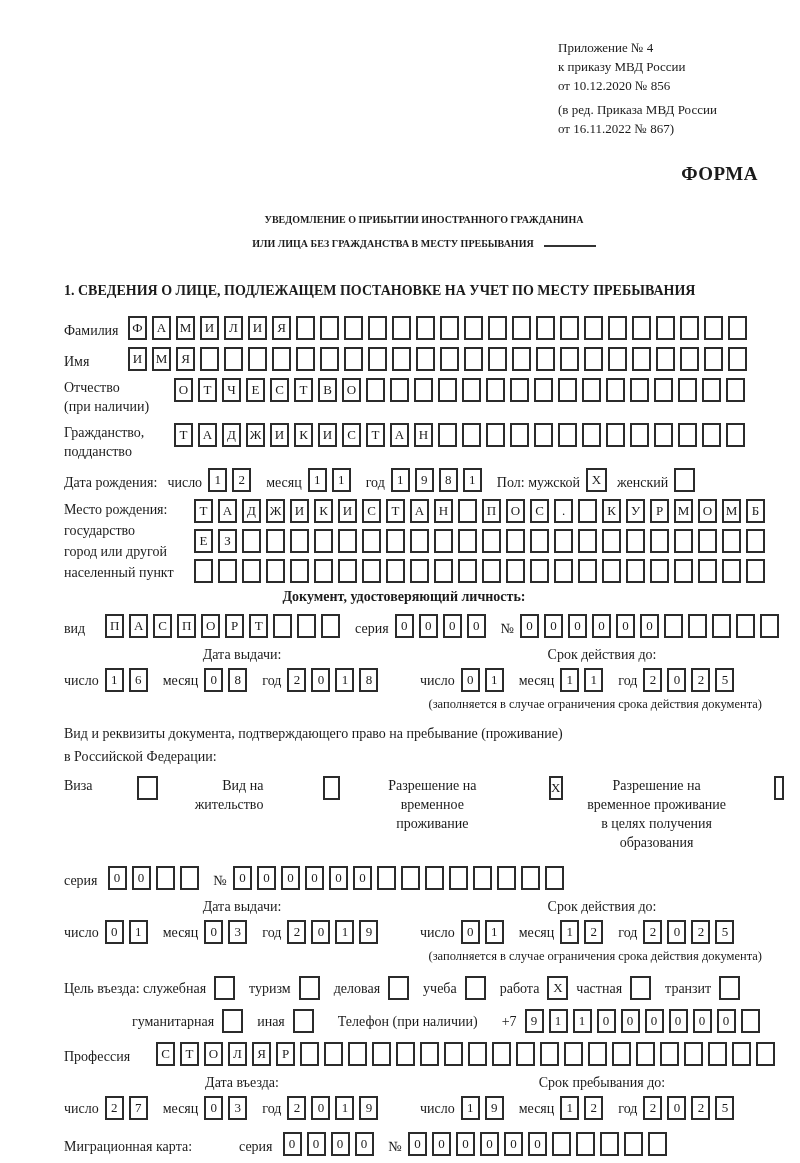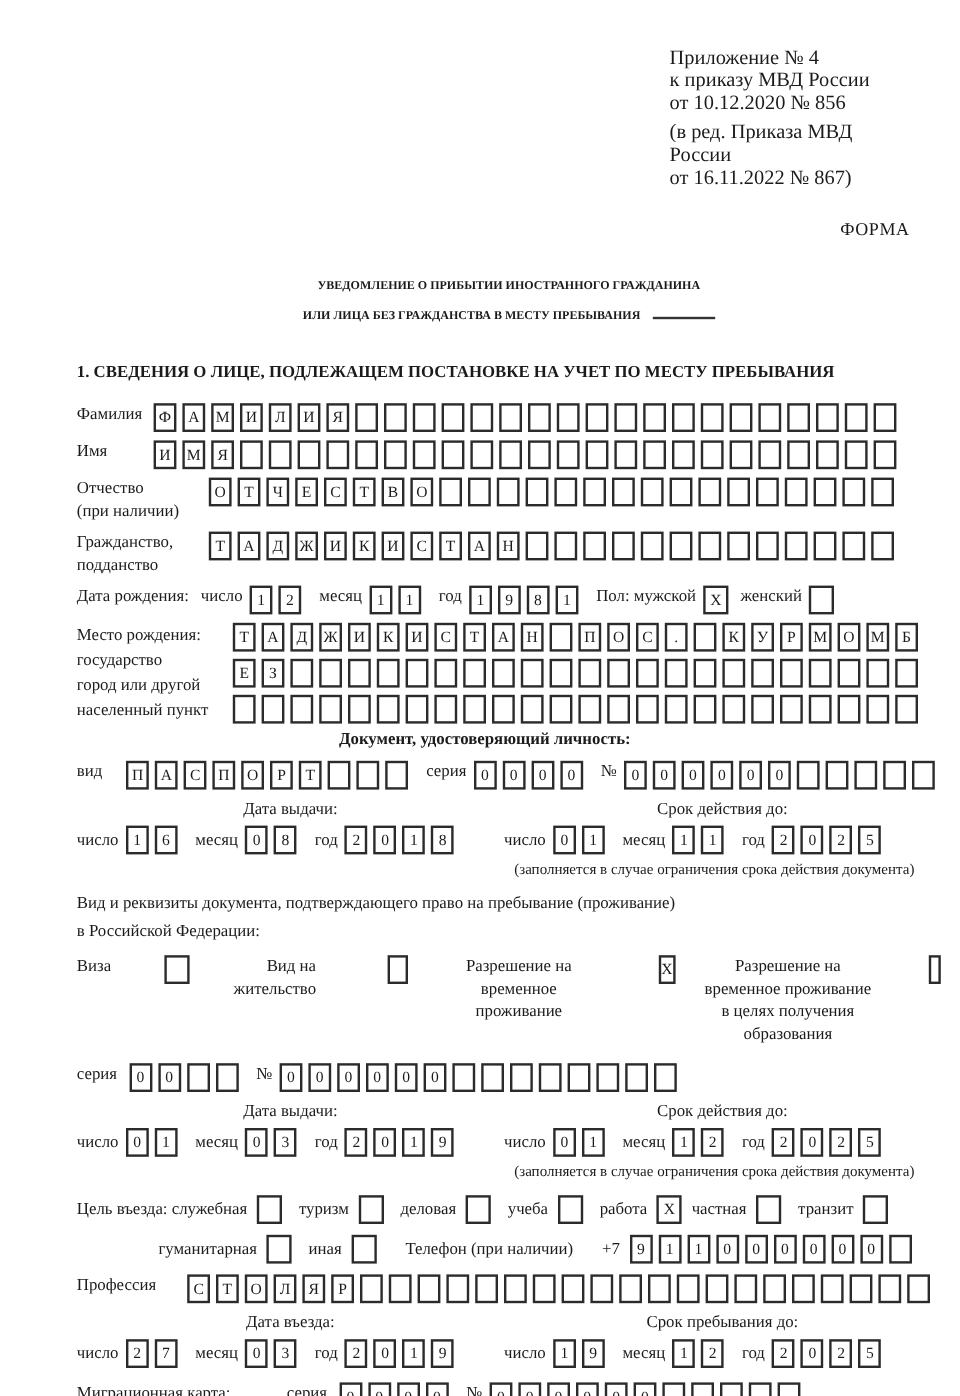--- a/index.html
+++ b/index.html
@@ -3,37 +3,37 @@
 <meta charset="utf-8">
 <style>
   html,body{margin:0;padding:0;background:#e9e9e9;}
   .page{
     width:800px;min-height:1163px;margin:0 auto;background:#ffffff;
     box-sizing:border-box;padding:38px 16px 30px 64px;
     font-family:"Liberation Serif","DejaVu Serif",serif;
     color:#1b1b1b;font-size:14px;line-height:19px;
   }
   
-  .hdr{width:200px;margin-left:auto;margin-right:26px;font-size:17px;line-height:19px;}
+  .hdr{width:200px;margin-left:auto;margin-right:26px;font-size:13px;line-height:19px;}
   .hdr .ed{margin-top:5px;}
-  .forma{font-weight:normal;text-align:right;margin:26px 26px 0 0;font-size:15px;letter-spacing:.5px;}
+  .forma{font-weight:bold;text-align:right;margin:26px 26px 0 0;font-size:19px;letter-spacing:.5px;}
   
   .title{font-weight:bold;text-align:center;font-size:10px;line-height:22px;margin-top:26px;}
   .blank-line{display:inline-block;width:52px;border-bottom:2px solid #333;height:14px;margin-left:10px;}
   .sec{font-weight:bold;font-size:14px;margin-top:26px;margin-bottom:16px;}
   
   .cell,.cbox{
     display:inline-block;width:15px;height:20px;border:2px solid #2b2b2b;
     margin-right:5px;text-align:center;font-size:13px;line-height:20px;
     vertical-align:middle;background:#fff;
   }
   .cbox{width:17px;margin-right:0;}
   .cells{white-space:nowrap;}
   
-  .r{display:flex;align-items:flex-start;margin-bottom:7px;}
+  .r{display:flex;align-items:flex-end;margin-bottom:7px;}
   .rt{align-items:flex-start;}
   .lbl{flex:none;}
   .w64{width:64px;}
   .w110{width:110px;}
   .w130{width:130px;line-height:21px;}
   .w72{width:72px;line-height:20px;}
   .u{margin:0 6px 0 10px;}
   .u:first-child{margin-left:0;}
   
   .doc-h{font-weight:bold;text-align:center;margin:4px 40px 8px 0;}

